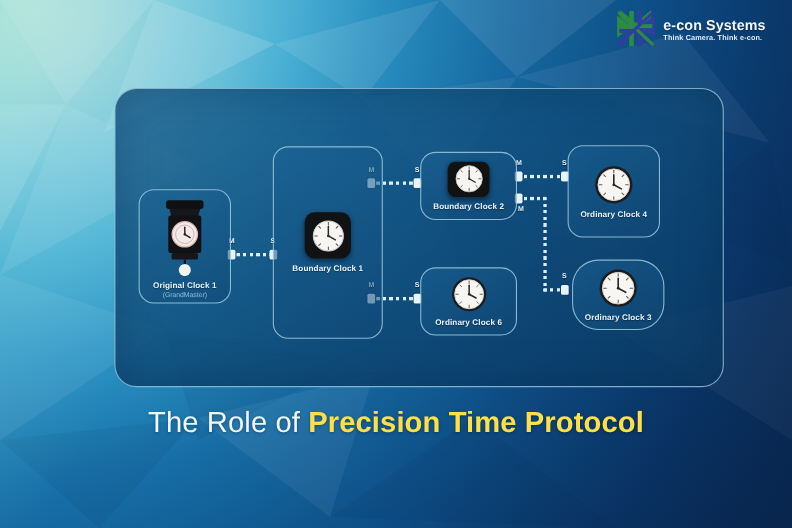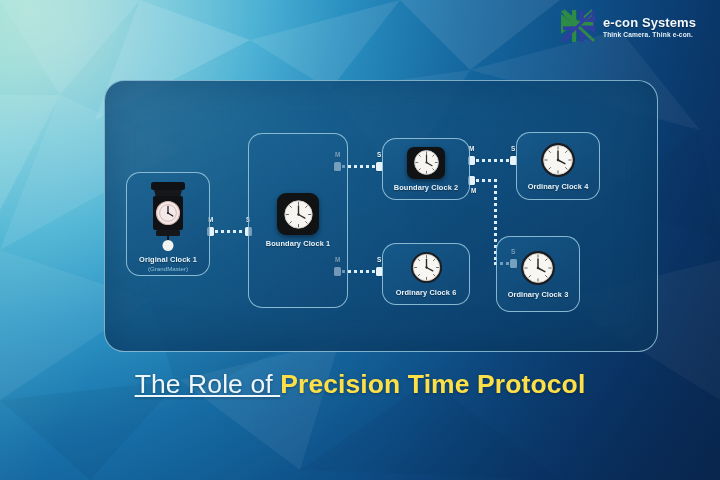--- a/index.html
+++ b/index.html
@@ -63,22 +63,22 @@
   }
   .node .sublabel {
     color:#8fc0da; font-size:6.2px; text-align:center; margin-top:1px; white-space:nowrap;
   }
 
   
   #node-original   { left:126px; top:172px; width:84px; height:104px; }
   #node-bc1        { left:248px; top:133px; width:100px; height:175px; }
   #node-bc2        { left:382px; top:138px; width:88px; height:62px; }
   #node-oc2        { left:382px; top:243px; width:88px; height:62px; }
-  #node-oc4        { left:516px; top:132px; width:84px; height:68px; }
-  #node-oc3        { left:496px; top:236px; width:84px; height:76px; }
+  #node-oc4        { left:516px; top:132px; width:84px; height:84px; }
+  #node-oc3        { left:520px; top:236px; width:84px; height:64px;border-radius:24px; }
 
   
   .clock-sq {
     width:42px; height:42px; border-radius:9px;
     background:#111214;
     display:flex; align-items:center; justify-content:center;
     box-shadow:0 2px 5px rgba(0,0,0,.45);
   }
   .clock-sq.small { width:38px; height:32px; border-radius:7px; }
   .clock-round { width:36px; height:36px; }
@@ -115,21 +115,21 @@
     text-shadow:0 1px 2px rgba(0,0,0,.45);
   }
 
   
   #headline {
     position:absolute; left:0; top:368px; width:720px;
     text-align:center; color:#ffffff;
     font-size:26.5px; line-height:1.28; letter-spacing:.1px;
     text-shadow:0 1px 3px rgba(0,0,0,.3);
   }
-  #headline .lt { font-weight:300; color:#eef7fb;text-decoration:underline; }
+  #headline .lt { font-weight:300; color:#eef7fb; }
   #headline .bd { font-weight:bold; color:#fde047; }
   #headline .row { white-space:nowrap; }
 </style>
 </head>
 <body>
 
 <div id="bg">
   <div class="grad"></div>
   <svg viewBox="0 0 720 480" preserveAspectRatio="none">
     <g opacity="0.16" fill="#ffffff">

